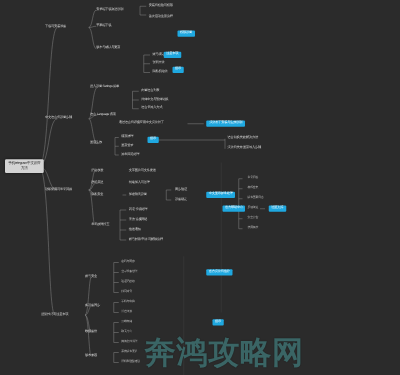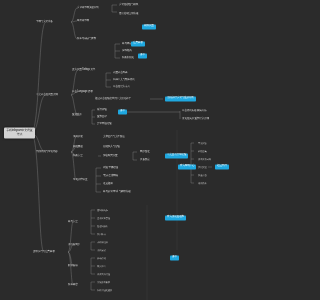--- a/index.html
+++ b/index.html
@@ -157,13 +157,14 @@
       <div class="node tiny" style="left: 97px; top: 266px;">聊天导出</div>
       <div class="node tiny" style="left: 97px; top: 274px;">媒体文件清理</div>
       <div class="node tiny" style="left: 97px; top: 282px;">系统版本要求</div>
       <div class="node tiny" style="left: 97px; top: 290px;">旧机型适配建议</div>
       <div class="node hl" style="left: 165px; top: 218px;">官方汉化包推荐</div>
       <div class="node hl" style="left: 170px; top: 258px;">提示</div>
       <div class="node tiny" style="left: 250px; top: 212px;">来源核验</div>
       <div class="node tiny" style="left: 250px; top: 224px;">更新频率</div>
       <div class="node hl" style="left: 305px; top: 218px;">说明</div>
     </div>
+  <div class="watermark">奔鸿攻略网</div>
 </div>
 
 </body></html>

